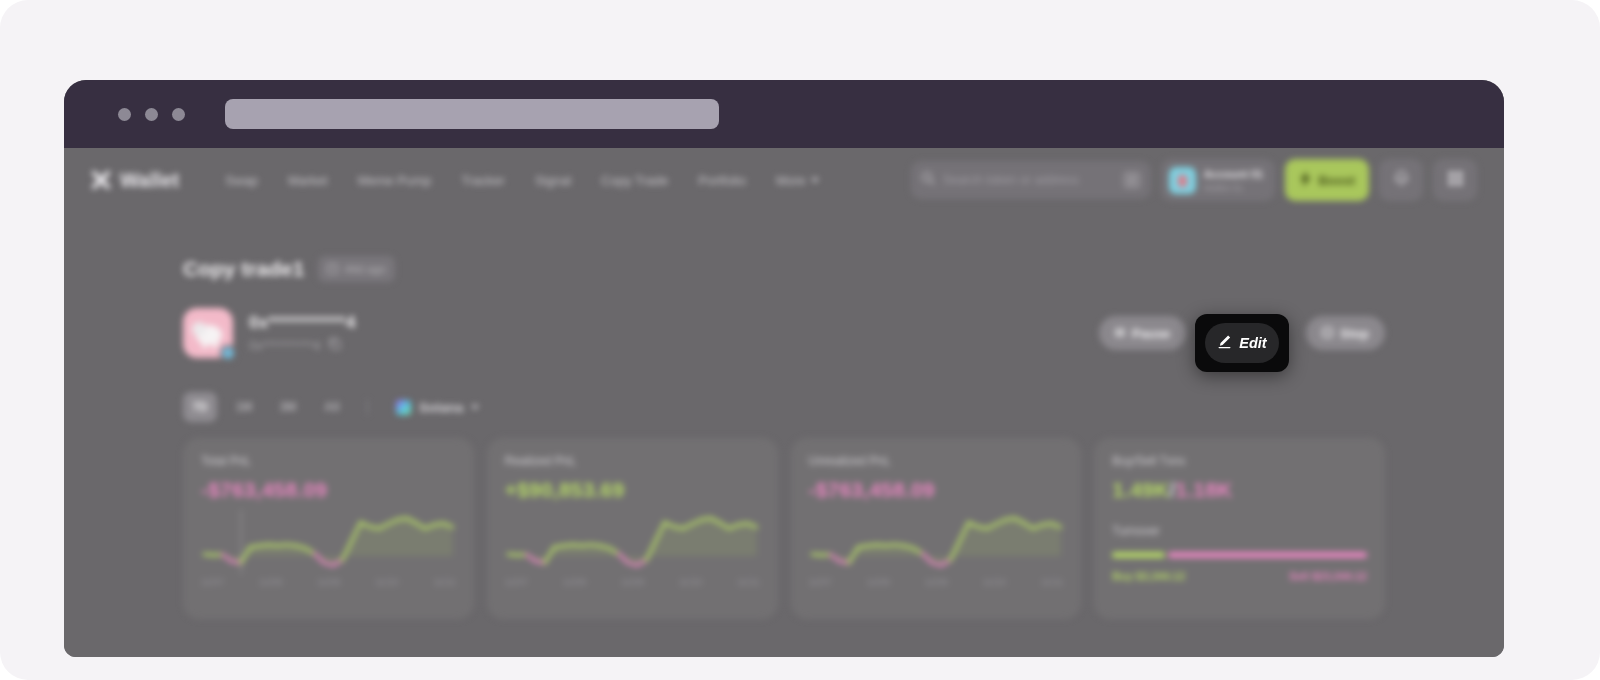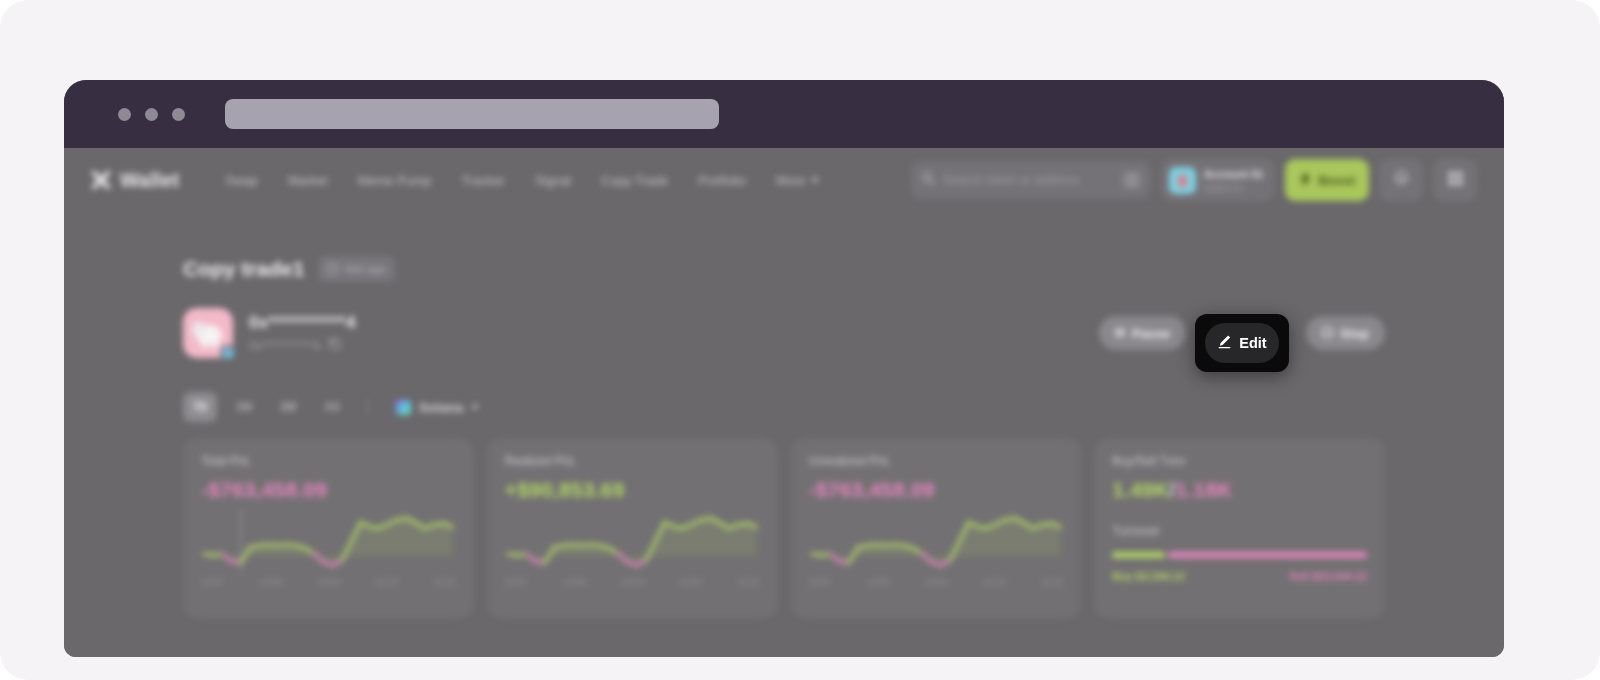--- a/index.html
+++ b/index.html
@@ -76,21 +76,21 @@
   .turnover-label { margin-top:22px; font-size:12px; color:#cfcdd1; }
   .tbar { margin-top:14px; display:flex; gap:3px; height:6px; }
   .tbar div { border-radius:3px; height:6px; }
   .tbar .buy { background:#b5d867; }
   .tbar .sell { background:#e886c0; }
   .tlabels { margin-top:12px; display:flex; justify-content:space-between; }
   .tlabels span { font-size:11px; font-weight:bold; }
 
   
   .spotlight { position:absolute; left:1195px; top:314px; width:94px; height:58px; background:#0a0a0b; border-radius:12px; display:flex; align-items:center; justify-content:center; box-shadow:0 4px 18px rgba(0,0,0,.45); z-index:5; }
-  .edit-btn { width:74px; height:40px; border-radius:20px; background:#272729; border:none; display:flex; align-items:center; justify-content:center; gap:7px; cursor:pointer; }
+  .edit-btn { width:74px; height:40px; border-radius:20px; background:#272729; border:none; display:flex; align-items:center; justify-content:center; gap:7px; cursor:pointer;font-style:italic; }
   .edit-btn span { color:#ffffff; font-size:14.5px; font-weight:bold; font-family:"Liberation Sans", sans-serif; }
 </style>
 </head>
 <body>
 
 <div class="canvas">
   <div class="browser">
     <div class="chrome">
       <div class="dots">
         <span class="dot"></span>

